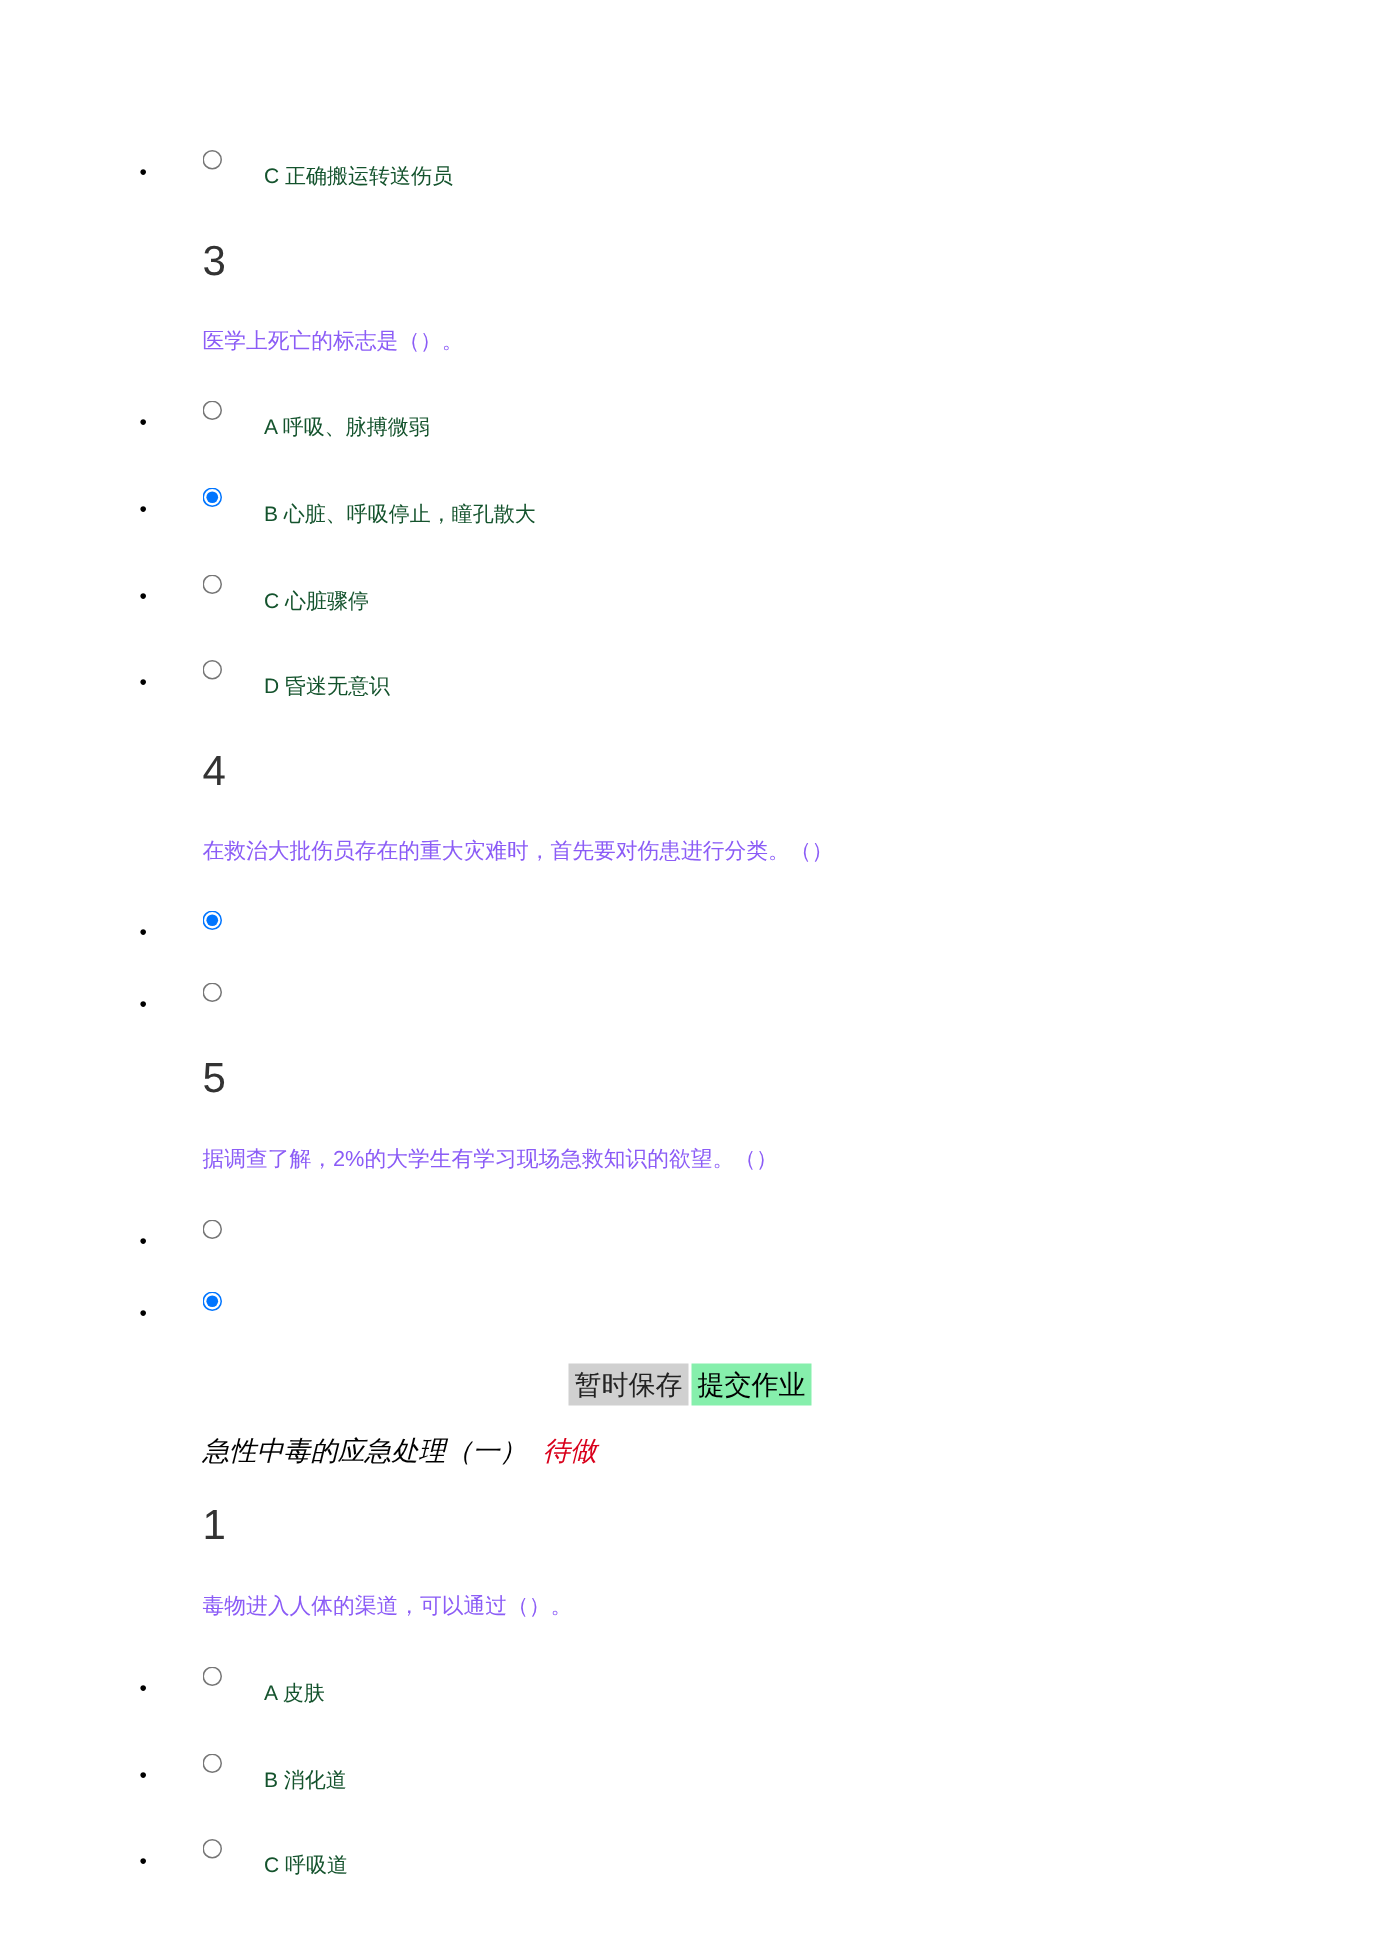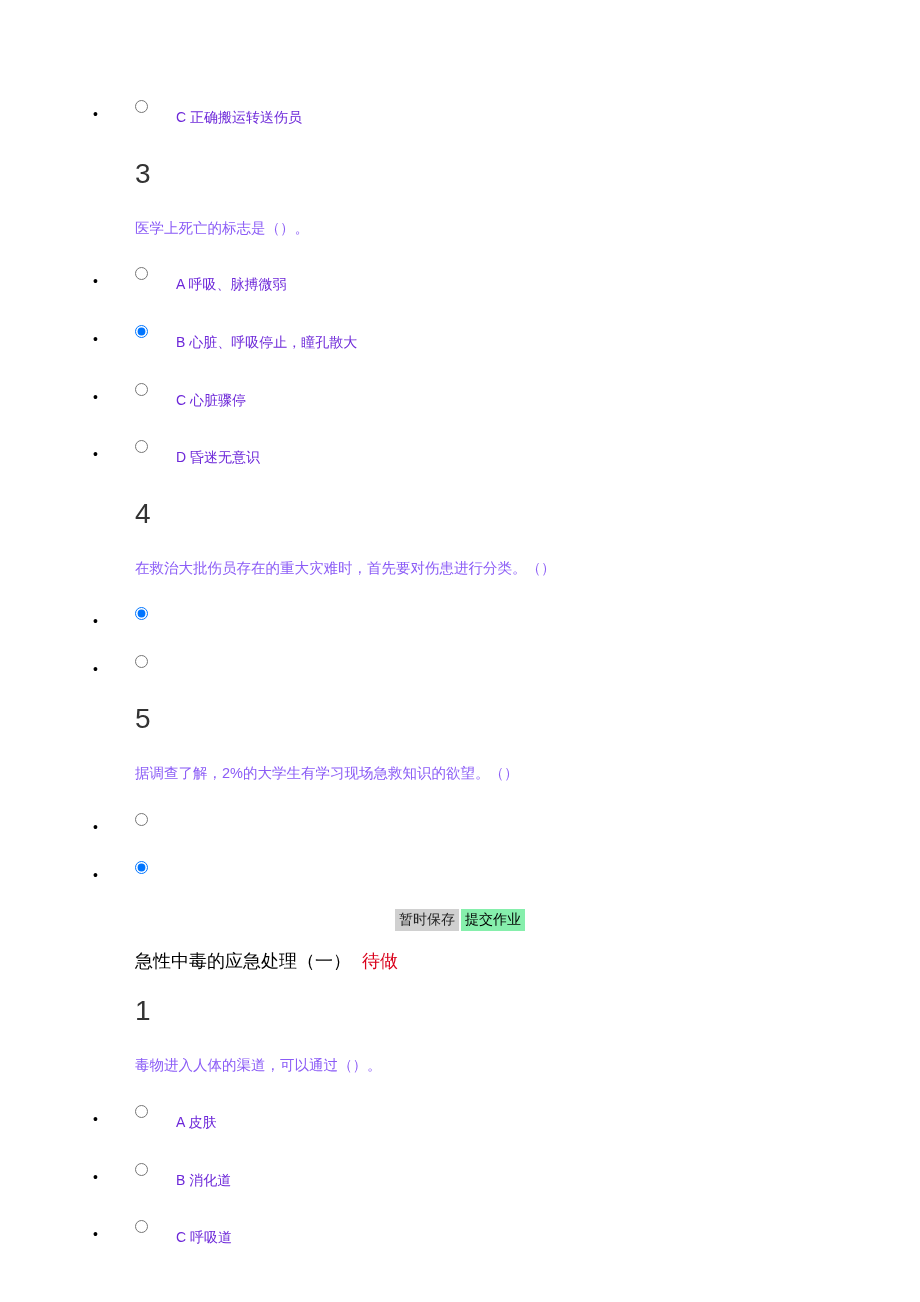--- a/index.html
+++ b/index.html
@@ -39,21 +39,21 @@
       margin-right: 28px;
       margin-top: 0px;
     }
     input[type="radio"] {
       width: 13px;
       height: 13px;
       vertical-align: top;
     }
     .option-text {
       font-size: 14px;
-      color: #6d28d9;
+      color: #14532d;
       line-height: 1.4;
       padding-top: 8px;
     }
     .question-num {
       font-family: Arial, sans-serif;
       font-size: 28px;
       color: #333;
       margin: 20px 0 28px 0;
       font-weight: normal;
     }
@@ -63,39 +63,40 @@
       margin-bottom: 28px;
       line-height: 1.5;
     }
     .button-row {
       text-align: center;
       margin: 10px 0 18px 0;
       padding-right: 135px;
     }
     .btn {
       display: inline-block;
-      font-size: 14px;
+      font-size: 18px;
       padding: 2px 4px;
       border: none;
       cursor: pointer;
       font-family: Liberation Serif, serif;
     }
     .btn-save {
       background: #d0d0d0;
       color: #222;
     }
     .btn-submit {
       background: #86efac;
       color: #000;
       margin-left: 2px;
     }
     .section-title {
       font-size: 18px;
       color: #000;
       margin-bottom: 22px;
+      font-style: italic;
     }
     .status-badge {
       color: #d9001b;
       font-size: 18px;
       margin-left: 6px;
     }
   </style>
 </head>
 <body>
 

